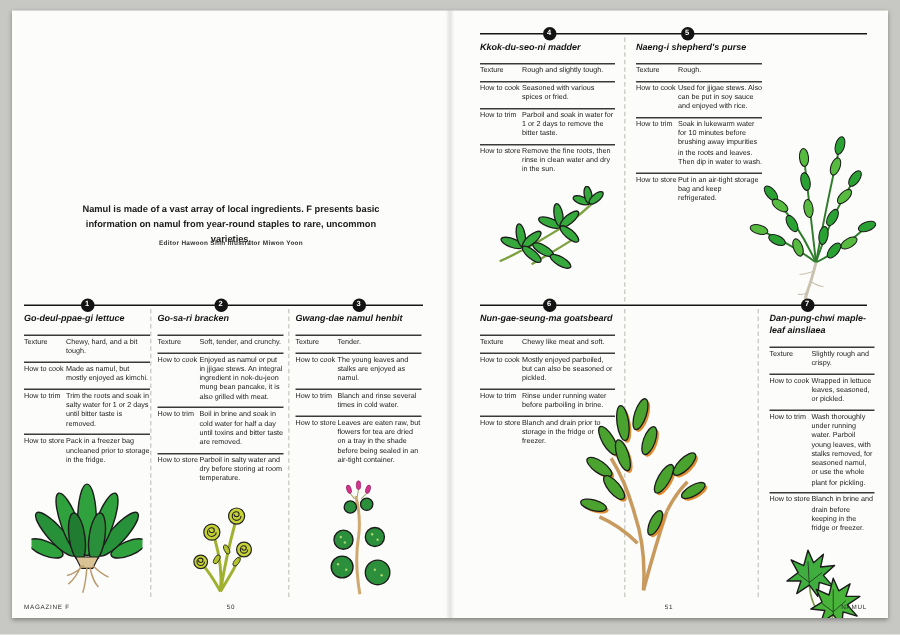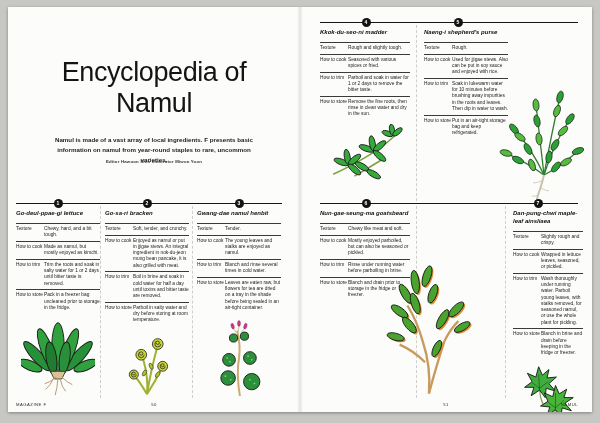--- a/index.html
+++ b/index.html
@@ -42,24 +42,20 @@
   .foot-right{right:14px;}
 </style>
 </head>
 <body>
 
 <div class="stage">
   <div class="spread">
 
     <div class="page page-left">
 
-      <div class="big-title">
-        <div>Encyclopedia of</div>
-        <div>Namul</div>
-      </div>
       <div class="intro">Namul is made of a vast array of local ingredients. F presents basic information on namul from year-round staples to rare, uncommon varieties.</div>
       <div class="credits">Editor Hawoon Shin    Illustrator Miwon Yoon</div>
 
       <div class="rule" style="left:8px;top:196px;width:266px;"></div>
       <span class="badge" style="left:45.5px;top:191.5px;">1</span>
       <span class="badge" style="left:134.5px;top:191.5px;">2</span>
       <span class="badge" style="left:226.5px;top:191.5px;">3</span>
       <div class="vdash" style="left:92px;top:199px;height:192px;"></div>
       <div class="vdash" style="left:184px;top:199px;height:192px;"></div>
 

